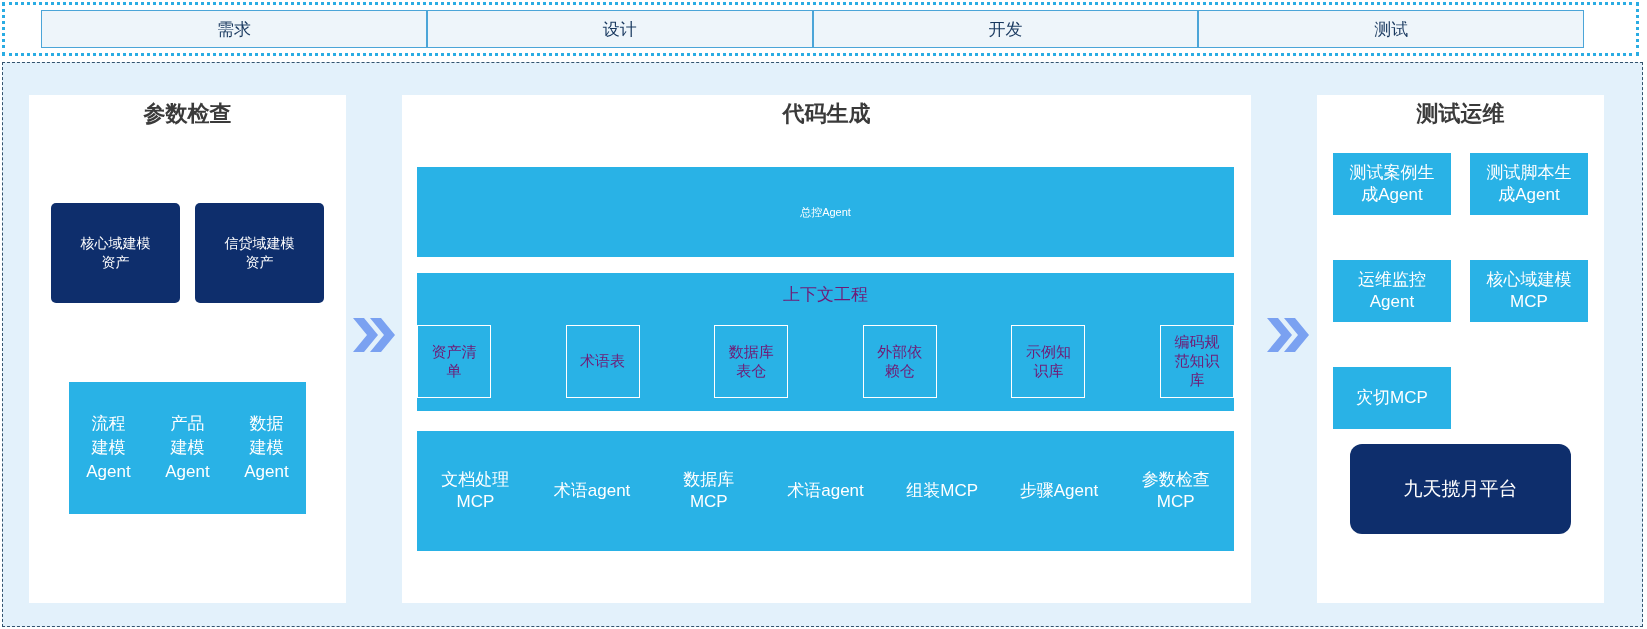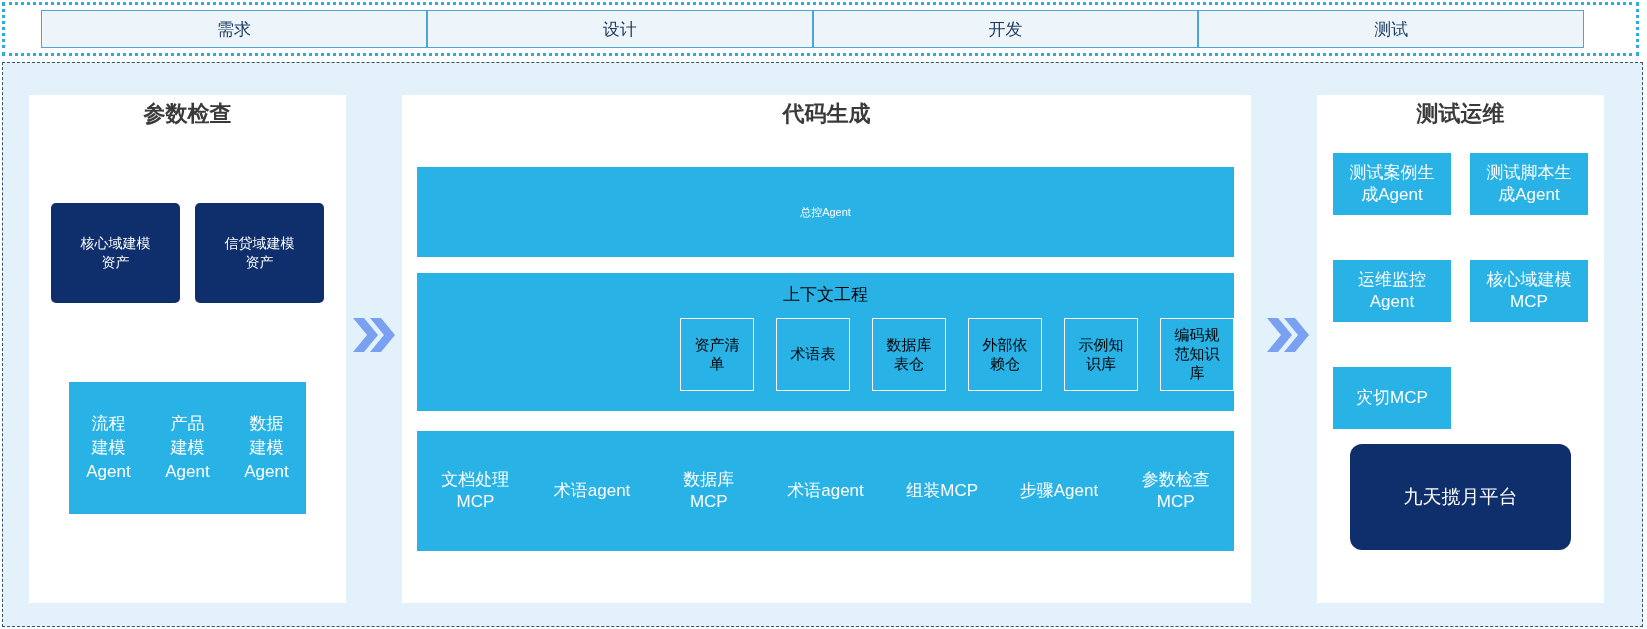--- a/index.html
+++ b/index.html
@@ -31,36 +31,36 @@
     display:flex;align-items:center;justify-content:center;text-align:center;font-size:14px;
     white-space:pre-line;line-height:1.35}
   .agent-row{position:absolute;top:287px;left:0;width:100%;display:flex;justify-content:center;}
   .agent-box{width:79px;height:132px;background:var(--cyan);color:#fff;display:flex;align-items:center;
     justify-content:center;text-align:center;font-size:17px;white-space:pre-line;line-height:1.4}
 
   
   .panel-mid{left:399px;width:849px}
   .master-bar{position:absolute;top:72px;left:15px;right:17px;height:90px;background:var(--cyan);
     color:#fff;display:flex;align-items:center;justify-content:center;font-size:11px}
-  .context{position:absolute;top:178px;left:15px;right:17px;height:138px;background:var(--cyan);color:#000000}
+  .context{position:absolute;top:178px;left:15px;right:17px;height:138px;background:var(--cyan);color:#701a75}
   .context-title{text-align:center;padding-top:10px;font-size:17px}
-  .context-row{position:absolute;top:45px;left:0;width:100%;display:flex;justify-content:flex-end;gap:22px}
+  .context-row{position:absolute;top:52px;left:0;width:100%;display:flex;justify-content:space-between;}
   .context-box{width:74px;height:73px;border:1px solid #fff;display:flex;align-items:center;
     justify-content:center;text-align:center;font-size:15px;white-space:pre-line;line-height:1.25}
   .tool-row{position:absolute;top:336px;left:15px;right:17px;height:120px;display:flex;}
   .tool-box{flex:1;background:var(--cyan);color:#fff;display:flex;align-items:center;justify-content:center;
     text-align:center;font-size:17px;white-space:pre-line;line-height:1.3}
 
   
   .panel-right{left:1314px;width:287px}
   .ops-grid{position:absolute;top:58px;left:16px;width:255px;display:grid;
     grid-template-columns:118px 118px;gap:45px 19px}
   .ops-box{height:62px;background:var(--cyan);color:#fff;display:flex;align-items:center;justify-content:center;
     text-align:center;font-size:17px;white-space:pre-line;line-height:1.3}
-  .platform-box{position:absolute;top:349px;left:33px;width:221px;height:106px;background:var(--navy);
+  .platform-box{position:absolute;top:349px;left:33px;width:221px;height:90px;background:var(--navy);
     border-radius:12px;color:#fff;display:flex;align-items:center;justify-content:center;font-size:19px}
 
   
   .chevron{position:absolute;top:255px;width:42px;height:34px;color:var(--chevron)}
   .chevron-left{left:350px}
   .chevron-right{left:1264px}
   .chevron svg{display:block}
 </style>
 </head>
 <body>

